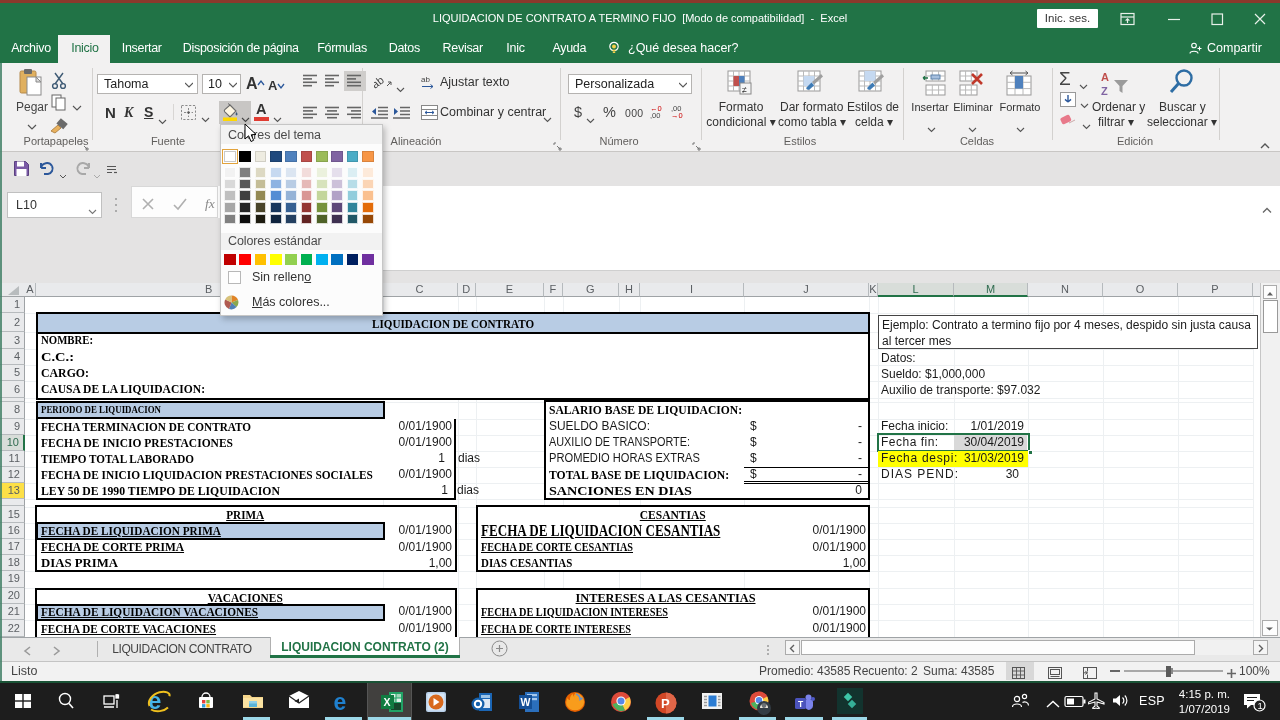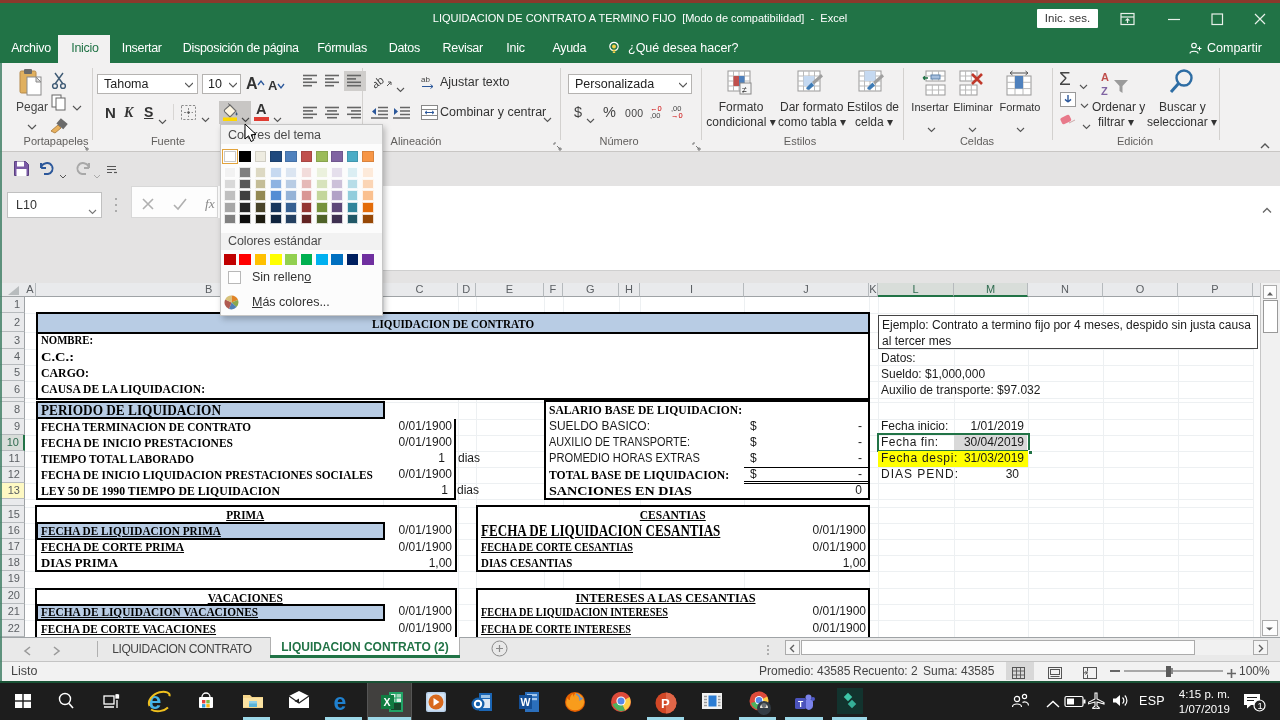--- a/index.html
+++ b/index.html
@@ -511,21 +511,21 @@
   </div>
 <div style="position:absolute;left:0;top:434.5px;width:25px;height:16.0px;background:#d8ddd9;border-right:2px solid #217346;border-bottom:1px solid #b6babd;">
     <div style="text-align:right;padding-right:4px;line-height:15.0px;font-size:11px;color:#2f6b4f;">10</div>
   </div>
 <div style="position:absolute;left:0;top:450.5px;width:25px;height:16.0px;background:#e9eaec;border-right:1px solid #9fa3a6;border-bottom:1px solid #b6babd;">
     <div style="text-align:right;padding-right:4px;line-height:15.0px;font-size:11px;color:#5b5f63;">11</div>
   </div>
 <div style="position:absolute;left:0;top:466.5px;width:25px;height:16.0px;background:#e9eaec;border-right:1px solid #9fa3a6;border-bottom:1px solid #b6babd;">
     <div style="text-align:right;padding-right:4px;line-height:15.0px;font-size:11px;color:#5b5f63;">12</div>
   </div>
-<div style="position:absolute;left:0;top:482.5px;width:25px;height:16.30000000000001px;background:#fef9c3;border-right:1px solid #9fa3a6;border-bottom:1px solid #b6babd;">
+<div style="position:absolute;left:0;top:482.5px;width:25px;height:16.30000000000001px;background:#fde047;border-right:1px solid #9fa3a6;border-bottom:1px solid #b6babd;">
     <div style="text-align:right;padding-right:4px;line-height:15.300000000000011px;font-size:11px;color:#5b5f63;">13</div>
   </div>
 <div style="position:absolute;left:0;top:498.8px;width:25px;height:7.699999999999989px;background:#e9eaec;border-right:1px solid #9fa3a6;border-bottom:1px solid #b6babd;">
     <div style="text-align:right;padding-right:4px;line-height:6.699999999999989px;font-size:11px;color:#5b5f63;"></div>
   </div>
 <div style="position:absolute;left:0;top:506.5px;width:25px;height:16.299999999999955px;background:#e9eaec;border-right:1px solid #9fa3a6;border-bottom:1px solid #b6babd;">
     <div style="text-align:right;padding-right:4px;line-height:15.299999999999955px;font-size:11px;color:#5b5f63;">15</div>
   </div>
 <div style="position:absolute;left:0;top:522.8px;width:25px;height:16.200000000000045px;background:#e9eaec;border-right:1px solid #9fa3a6;border-bottom:1px solid #b6babd;">
     <div style="text-align:right;padding-right:4px;line-height:15.200000000000045px;font-size:11px;color:#5b5f63;">16</div>
@@ -589,21 +589,21 @@
 <div style="position:absolute;left:36px;top:312px;width:834px;height:21.5px;background:#b8cce4;border:2px solid #000;"></div>
 <div style="position:absolute;left:36px;top:312px;width:834px;height:21.5px;">
     <div style="text-align:center;line-height:21px;" class="serif"><span style="font-size:12.5px;display:inline-block;transform:scaleX(0.889);transform-origin:50% 50%;">LIQUIDACION DE CONTRATO</span></div>
   </div>
 <div style="position:absolute;left:36px;top:333.5px;width:834px;height:66px;background:#fff;border:2px solid #000;border-top:none;"></div>
 <div style="position:absolute;left:41px;top:332.0px;line-height:16px;font-size:12.5px;white-space:nowrap;"><span class="serif" style="display:inline-block;transform:scaleX(0.861);transform-origin:0 50%;">NOMBRE:</span></div>
 <div style="position:absolute;left:41px;top:348.5px;line-height:16px;font-size:12.5px;white-space:nowrap;"><span class="serif" style="display:inline-block;transform:scaleX(1.159);transform-origin:0 50%;">C.C.:</span></div>
 <div style="position:absolute;left:41px;top:364.5px;line-height:16px;font-size:12.5px;white-space:nowrap;"><span class="serif" style="display:inline-block;transform:scaleX(0.947);transform-origin:0 50%;">CARGO:</span></div>
 <div style="position:absolute;left:41px;top:381.0px;line-height:16px;font-size:12.5px;white-space:nowrap;"><span class="serif" style="display:inline-block;transform:scaleX(0.924);transform-origin:0 50%;">CAUSA DE LA LIQUIDACION:</span></div>
 <div style="position:absolute;left:36px;top:401px;width:348.5px;height:17.5px;background:#b8cce4;border:2px solid #000;"></div>
-<div style="position:absolute;left:41px;top:402.25px;line-height:16px;font-size:15px;white-space:nowrap;"><span class="serif" style="display:inline-block;transform:scaleX(0.885);transform-origin:0 50%;">PERIODO DE LIQUIDACION</span></div>
+<div style="position:absolute;left:41px;top:402.25px;line-height:16px;font-size:10px;white-space:nowrap;"><span class="serif" style="display:inline-block;transform:scaleX(0.885);transform-origin:0 50%;">PERIODO DE LIQUIDACION</span></div>
 <div style="position:absolute;left:36px;top:418.5px;width:420px;height:81.5px;background:#fff;border:2px solid #000;border-top:none;"></div>
 <div style="position:absolute;left:41px;top:418.5px;line-height:16px;font-size:12.5px;white-space:nowrap;"><span class="serif" style="display:inline-block;transform:scaleX(0.899);transform-origin:0 50%;">FECHA TERMINACION DE CONTRATO</span></div>
 <div style="position:absolute;left:41px;top:434.5px;line-height:16px;font-size:12.5px;white-space:nowrap;"><span class="serif" style="display:inline-block;transform:scaleX(0.921);transform-origin:0 50%;">FECHA DE INICIO PRESTACIONES</span></div>
 <div style="position:absolute;left:41px;top:450.5px;line-height:16px;font-size:12.5px;white-space:nowrap;"><span class="serif" style="display:inline-block;transform:scaleX(0.895);transform-origin:0 50%;">TIEMPO TOTAL LABORADO</span></div>
 <div style="position:absolute;left:41px;top:466.5px;line-height:16px;font-size:12.5px;white-space:nowrap;"><span class="serif" style="display:inline-block;transform:scaleX(0.908);transform-origin:0 50%;">FECHA DE INICIO LIQUIDACION PRESTACIONES SOCIALES</span></div>
 <div style="position:absolute;left:41px;top:482.65px;line-height:16px;font-size:12.5px;white-space:nowrap;"><span class="serif" style="display:inline-block;transform:scaleX(0.940);transform-origin:0 50%;">LEY 50 DE 1990 TIEMPO DE LIQUIDACION</span></div>
 <div style="position:absolute;left:302px;top:419.0px;width:150px;line-height:15px;font-size:12px;color:#1a1a1a;text-align:right;white-space:nowrap;">0/01/1900</div>
 <div style="position:absolute;left:302px;top:435.0px;width:150px;line-height:15px;font-size:12px;color:#1a1a1a;text-align:right;white-space:nowrap;">0/01/1900</div>
 <div style="position:absolute;left:295px;top:451.0px;width:150px;line-height:15px;font-size:12px;color:#1a1a1a;text-align:right;white-space:nowrap;">1</div>
 <div style="position:absolute;left:458px;top:451.0px;line-height:15px;font-size:12px;color:#1a1a1a;white-space:nowrap;"><span style="display:inline-block;transform:scaleX(1.000);transform-origin:0 50%;">dias</span></div>

